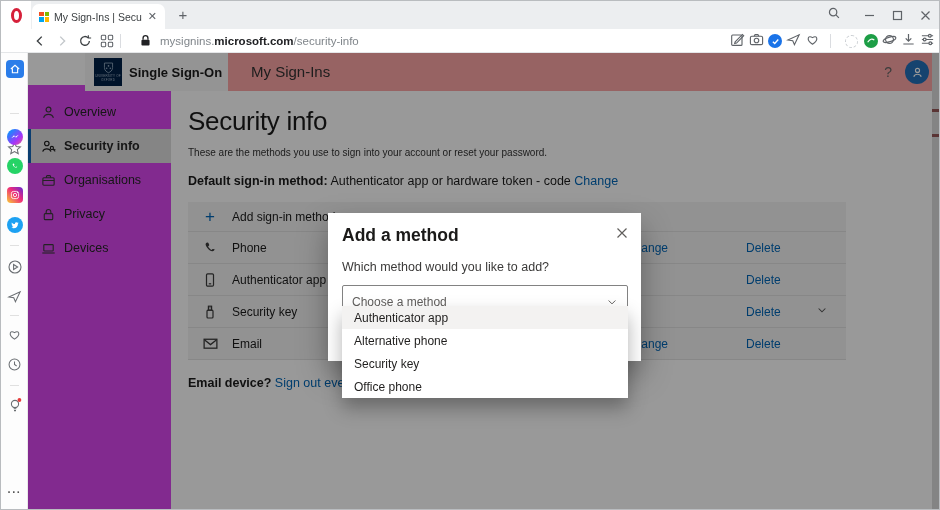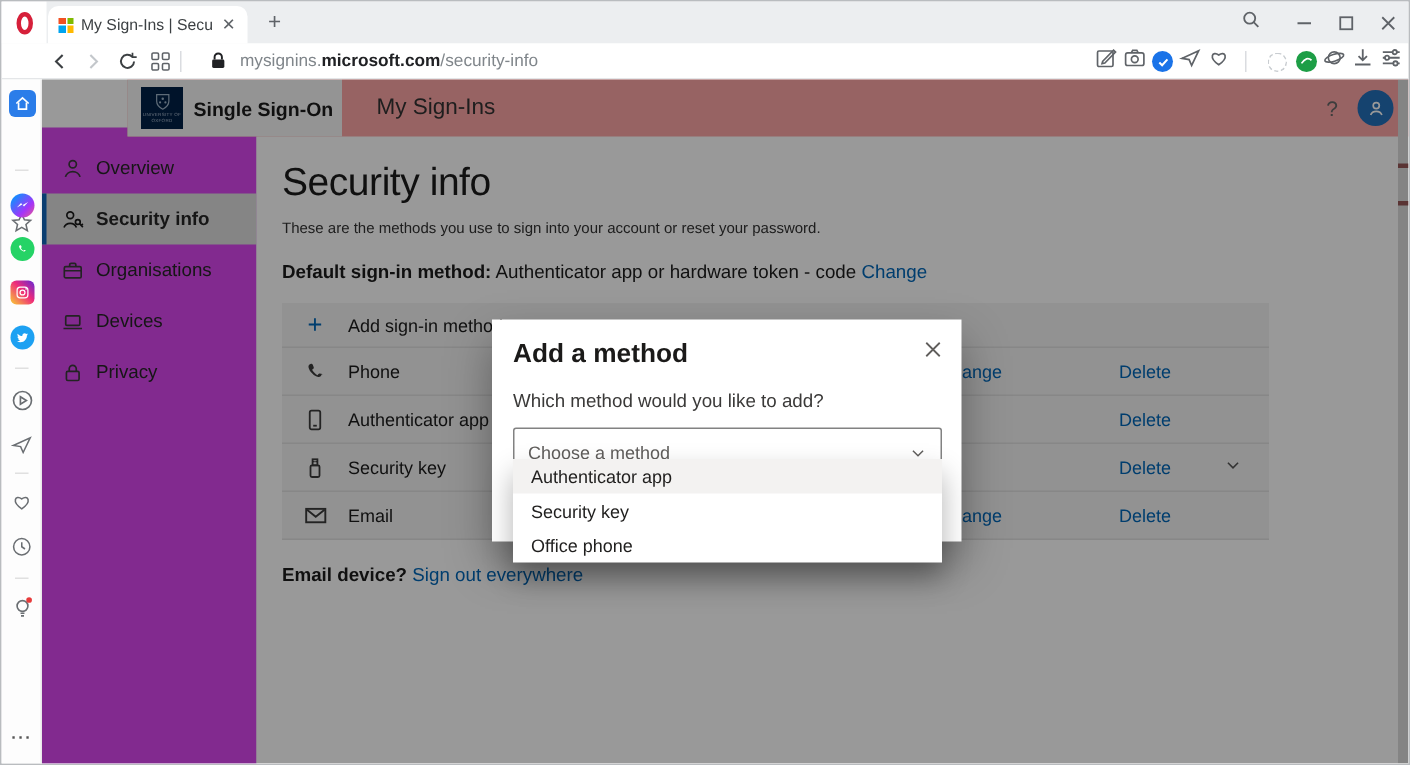--- a/index.html
+++ b/index.html
@@ -355,31 +355,31 @@
       </div>
       <div class="nav-item">
         <svg width="15" height="15" viewBox="0 0 16 16" fill="none" stroke="#3b3b3b" stroke-width="1.2">
             <rect x="2" y="5" width="12" height="8" rx="1"></rect>
             <path d="M5.8 5 V3.8 a1 1 0 0 1 1-1 h2.4 a1 1 0 0 1 1 1 V5 M2 8 H14"></path>
           </svg>
         <span>Organisations</span>
       </div>
       <div class="nav-item">
         <svg width="15" height="15" viewBox="0 0 16 16" fill="none" stroke="#3b3b3b" stroke-width="1.2">
+            <rect x="3.5" y="7" width="9" height="6.5" rx="1"></rect>
+            <path d="M5.5 7 V5.2 a2.5 2.5 0 0 1 5 0 V7"></path>
+          </svg>
+        <span>Privacy</span>
+      </div>
+      <div class="nav-item">
+        <svg width="15" height="15" viewBox="0 0 16 16" fill="none" stroke="#3b3b3b" stroke-width="1.2">
             <rect x="3" y="3.8" width="10" height="6.8" rx="0.8"></rect>
             <path d="M1.4 12.8 H14.6"></path>
           </svg>
         <span>Devices</span>
-      </div>
-      <div class="nav-item">
-        <svg width="15" height="15" viewBox="0 0 16 16" fill="none" stroke="#3b3b3b" stroke-width="1.2">
-            <rect x="3.5" y="7" width="9" height="6.5" rx="1"></rect>
-            <path d="M5.5 7 V5.2 a2.5 2.5 0 0 1 5 0 V7"></path>
-          </svg>
-        <span>Privacy</span>
       </div>
     </div>
 
     <div class="content">
       <div class="h1">Security info</div>
       <div class="subtitle">These are the methods you use to sign into your account or reset your password.</div>
       <div class="default-line">
         <b>Default sign-in method:</b>
         <span>Authenticator app or hardware token - code</span>
         <span class="link">Change</span>
@@ -473,18 +473,19 @@
         <span>Choose a method</span>
         <span class="spacer"></span>
         <svg width="12" height="12" viewBox="0 0 16 16" fill="none" stroke="#605e5c" stroke-width="1.3">
             <path d="M3.5 6 L8 10.5 L12.5 6"></path>
           </svg>
       </div>
     </div>
 
     <div class="droplist">
       <div class="opt hl">Authenticator app</div>
+      <div class="opt">Alternative phone</div>
       <div class="opt">Security key</div>
       <div class="opt">Office phone</div>
     </div>
 
   </div>
 </div>
 
 </body></html>

